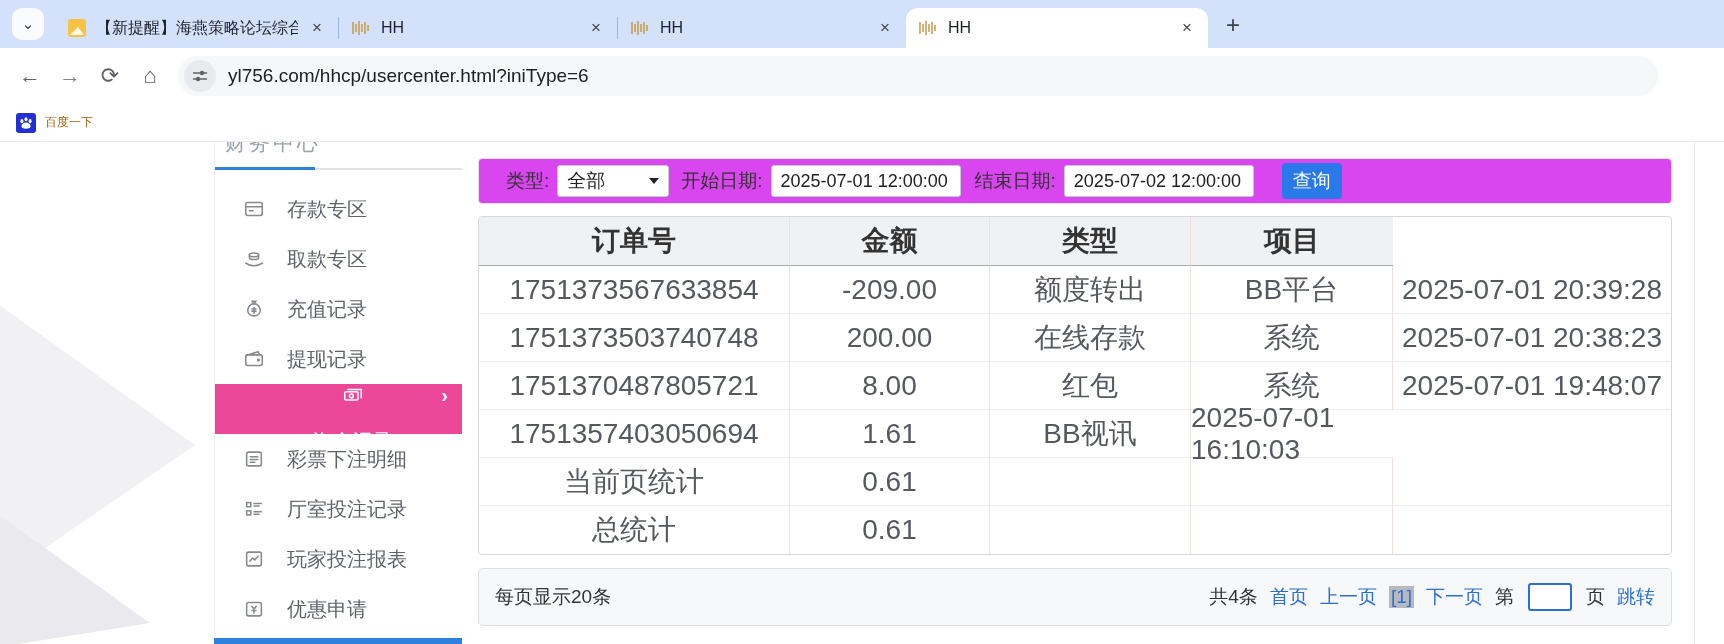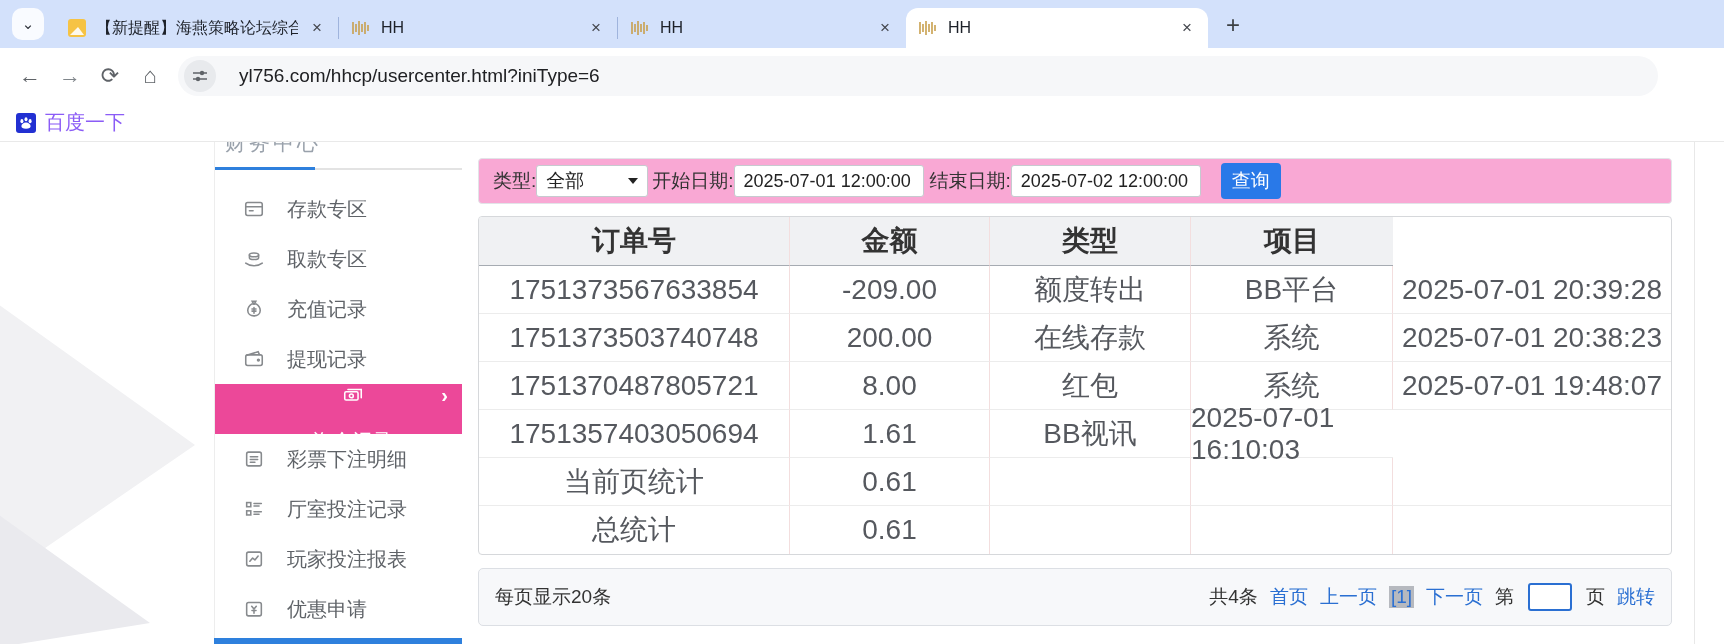--- a/index.html
+++ b/index.html
@@ -27,25 +27,25 @@
 
   .toolbar { position:absolute; left:0; top:48px; width:1724px; height:56px; background:#fff;
     display:flex; align-items:center; padding:0 10px; }
   .nav-btn { width:40px; height:40px; border-radius:50%; display:flex; align-items:center;
     justify-content:center; font-size:22px; color:#5f6368; cursor:pointer; }
   .nav-btn.fwd { color:#80868b; }
   .omnibox { margin-left:8px; width:1480px; height:40px; background:#f6f7f9; border-radius:20px;
     display:flex; align-items:center; padding:0 6px; cursor:text; }
   .site-chip { width:32px; height:32px; border-radius:50%; background:#e8eaed;
     display:flex; align-items:center; justify-content:center; }
-  .url-text { margin-left:23px; font-size:19px; color:#202124; }
+  .url-text { margin-left:12px; font-size:19px; color:#202124; }
 
   .bookmarks { position:absolute; left:0; top:104px; width:1724px; height:38px; background:#fff;
     display:flex; align-items:center; padding:0 16px; gap:9px; border-bottom:1px solid #e9e9e9; }
-  .bm-label { font-size:20px; color:#8b5cf6; }
+  .bm-label { font-size:12px; color:#a16207; }
 
   
   .page { position:absolute; left:0; top:142px; width:1384px; height:502px; background:#fff; }
   .wm1 { position:absolute; left:0; top:152px; width:195px; height:285px; background:#f1f1f3;
     clip-path:polygon(0 4%, 100% 53%, 0 100%); }
   .wm2 { position:absolute; left:0; top:345px; width:150px; height:160px; background:#eaeaee;
     clip-path:polygon(0 18%, 100% 85%, 0 100%); }
   .vline { position:absolute; left:1694px; top:0; height:502px; width:1px; background:#e8e8e8; }
 
   
@@ -59,22 +59,22 @@
   .side-list { margin-top:14px; }
   .side-item { height:50px; display:flex; align-items:center; gap:22px; padding-left:28px;
     font-size:20px; color:#5f6368; cursor:pointer; position:relative; }
   .side-item svg { flex:0 0 auto; }
   .side-item.active { background:#ec4899; color:#fff;flex-direction:column; }
   .side-item .chev { position:absolute; right:14px; font-size:20px; font-weight:bold; }
   .side-strip { position:absolute; left:214px; top:496px; width:248px; height:6px; background:#2e80dd; }
 
   
   .main { position:absolute; left:478px; top:16px; width:1194px; }
-  .filterbar { height:46px; background:#f9a8d4; border:1px solid #e2e4e8; border-radius:4px;
-    display:flex; align-items:center; padding:0 14px; font-size:19px; color:#333; }
+  .filterbar { height:46px; background:#d946ef; border:1px solid #e2e4e8; border-radius:4px;
+    display:flex; align-items:center; padding:0 27px; gap:8px; font-size:19px; color:#333; }
   .f-label { white-space:nowrap; }
   .f-select { width:112px; height:32px; background:#fff; border:1px solid #c6cacf; border-radius:3px;
     display:flex; align-items:center; justify-content:space-between; padding:0 9px; cursor:pointer;
     font-size:19px; color:#222; margin-right:4px; }
   .f-select .tri { width:0; height:0; border-left:5px solid transparent; border-right:5px solid transparent;
     border-top:6px solid #222; }
   .f-input { width:190px; height:32px; border:1px solid #c6cacf; border-radius:3px; background:#fff;
     font-size:18px; color:#222; padding:0 9px; margin-right:6px;
     font-family:"Liberation Sans","DejaVu Sans",sans-serif; }
   .search-btn { width:60px; height:36px; background:#2979e8; color:#fff; border:none; border-radius:4px;

